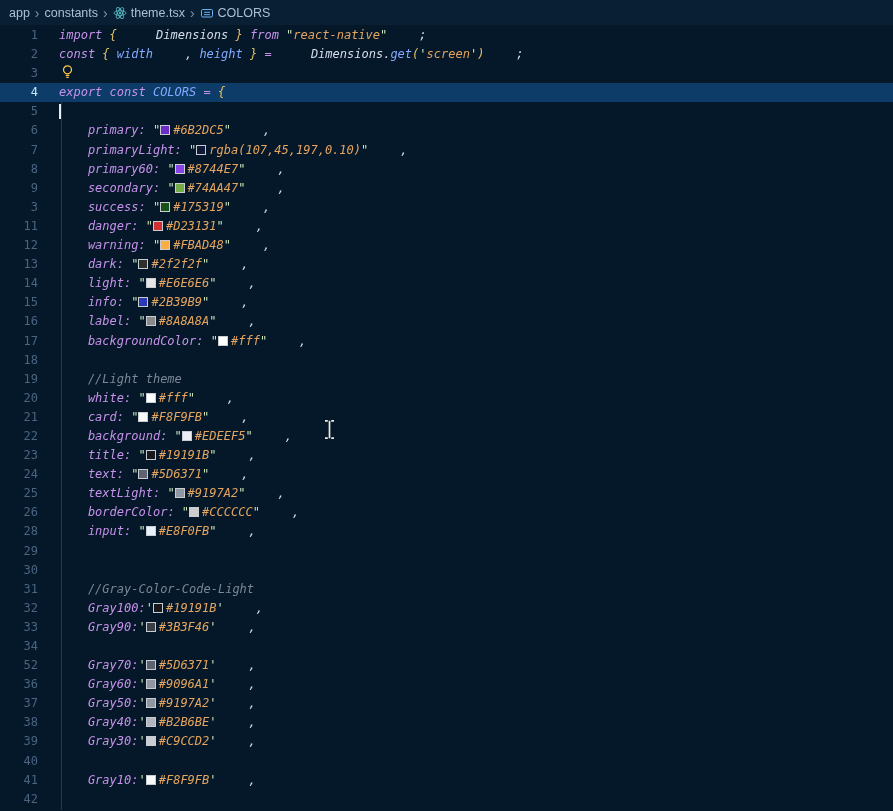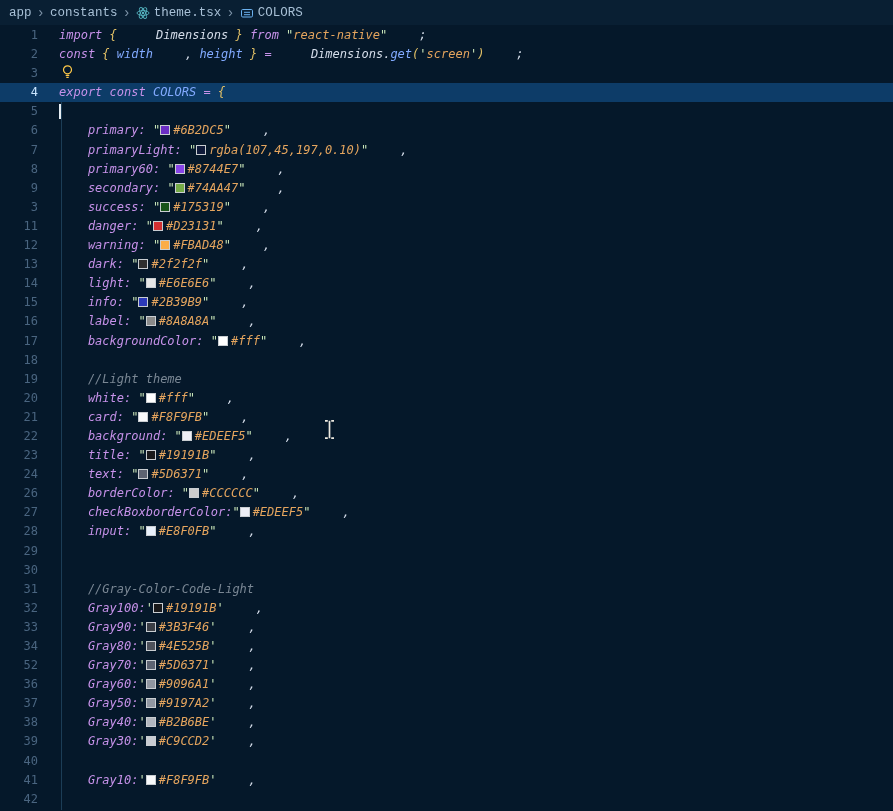--- a/index.html
+++ b/index.html
@@ -6,21 +6,21 @@
   html, body { margin: 0; padding: 0; }
   body {
     width: 893px; height: 811px; overflow: hidden;
     background: var(--editor_bg);
     font-family: "DejaVu Sans Mono", monospace;
   }
   
   .breadcrumb {
     height: 25px; display: flex; align-items: center;
     padding-left: 9px; background: var(--breadcrumb_bg);
-    font-family: Liberation Mono, monospace; font-size: 12.5px;
+    font-family: Liberation Sans, sans-serif; font-size: 12.5px;
     color: var(--breadcrumb_text); white-space: nowrap;
   }
   .crumb { display: inline-flex; align-items: center; gap: 4px; cursor: pointer; }
   .sep { color: var(--separator); margin: 0 5px; font-size: 14px; line-height: 1; }
   .crumb svg { display: block; }
   
   .editor { position: relative; width: 893px; height: 786px; background: var(--editor_bg); }
   .indent-guide {
     position: absolute; left: 61px; top: 77px; width: 1px; height: 708px;
     background: var(--indent_guide);
@@ -181,28 +181,28 @@
       </div>
       <div class="line">
         <span class="num">23</span>
         <span class="code-content"><span class="tok-prop">    title</span><span class="tok-kw">: </span><span class="tok-q">"</span><span class="swatch" style="background-color: rgb(25, 25, 27);"></span><span class="tok-str">#19191B</span><span class="tok-q">"</span><span class="tok-id">,</span></span>
       </div>
       <div class="line">
         <span class="num">24</span>
         <span class="code-content"><span class="tok-prop">    text</span><span class="tok-kw">: </span><span class="tok-q">"</span><span class="swatch" style="background-color: rgb(93, 99, 113);"></span><span class="tok-str">#5D6371</span><span class="tok-q">"</span><span class="tok-id">,</span></span>
       </div>
       <div class="line">
+        <span class="num">25</span>
+        <span class="code-content"><span class="tok-prop">    textLight</span><span class="tok-kw">: </span><span class="tok-q">"</span><span class="swatch" style="background-color: rgb(145, 151, 162);"></span><span class="tok-str">#9197A2</span><span class="tok-q">"</span><span class="tok-id">,</span></span>
+      </div>
+      <div class="line">
         <span class="num">26</span>
         <span class="code-content"><span class="tok-prop">    borderColor</span><span class="tok-kw">: </span><span class="tok-q">"</span><span class="swatch" style="background-color: rgb(204, 204, 204);"></span><span class="tok-str">#CCCCCC</span><span class="tok-q">"</span><span class="tok-id">,</span></span>
       </div>
       <div class="line">
-        <span class="num">27</span>
-        <span class="code-content"><span class="tok-prop">    checkBoxborderColor</span><span class="tok-kw">:</span><span class="tok-q">"</span><span class="swatch" style="background-color: rgb(237, 238, 245);"></span><span class="tok-str">#EDEEF5</span><span class="tok-q">"</span><span class="tok-id">,</span></span>
-      </div>
-      <div class="line">
         <span class="num">28</span>
         <span class="code-content"><span class="tok-prop">    input</span><span class="tok-kw">: </span><span class="tok-q">"</span><span class="swatch" style="background-color: rgb(232, 240, 251);"></span><span class="tok-str">#E8F0FB</span><span class="tok-q">"</span><span class="tok-id">,</span></span>
       </div>
       <div class="line">
         <span class="num">29</span>
       </div>
       <div class="line">
         <span class="num">30</span>
         <span class="code-content"></span>
       </div>
@@ -213,21 +213,20 @@
       <div class="line">
         <span class="num">32</span>
         <span class="code-content"><span class="tok-prop">    Gray100</span><span class="tok-kw">:</span><span class="tok-q">'</span><span class="swatch" style="background-color: rgb(25, 25, 27);"></span><span class="tok-str">#19191B</span><span class="tok-q">'</span><span class="tok-id">,</span></span>
       </div>
       <div class="line">
         <span class="num">33</span>
         <span class="code-content"><span class="tok-prop">    Gray90</span><span class="tok-kw">:</span><span class="tok-q">'</span><span class="swatch" style="background-color: rgb(59, 63, 70);"></span><span class="tok-str">#3B3F46</span><span class="tok-q">'</span><span class="tok-id">,</span></span>
       </div>
       <div class="line">
         <span class="num">34</span>
-        <span class="code-content"><span class="tok-prop">    Gray80</span><span class="tok-kw">:</span><span class="tok-q">'</span><span class="swatch" style="background-color: rgb(78, 82, 91);"></span><span class="tok-str">#4E525B</span><span class="tok-q">'</span><span class="tok-id">,</span></span>
       </div>
       <div class="line">
         <span class="num">52</span>
         <span class="code-content"><span class="tok-prop">    Gray70</span><span class="tok-kw">:</span><span class="tok-q">'</span><span class="swatch" style="background-color: rgb(93, 99, 113);"></span><span class="tok-str">#5D6371</span><span class="tok-q">'</span><span class="tok-id">,</span></span>
       </div>
       <div class="line">
         <span class="num">36</span>
         <span class="code-content"><span class="tok-prop">    Gray60</span><span class="tok-kw">:</span><span class="tok-q">'</span><span class="swatch" style="background-color: rgb(144, 150, 161);"></span><span class="tok-str">#9096A1</span><span class="tok-q">'</span><span class="tok-id">,</span></span>
       </div>
       <div class="line">

